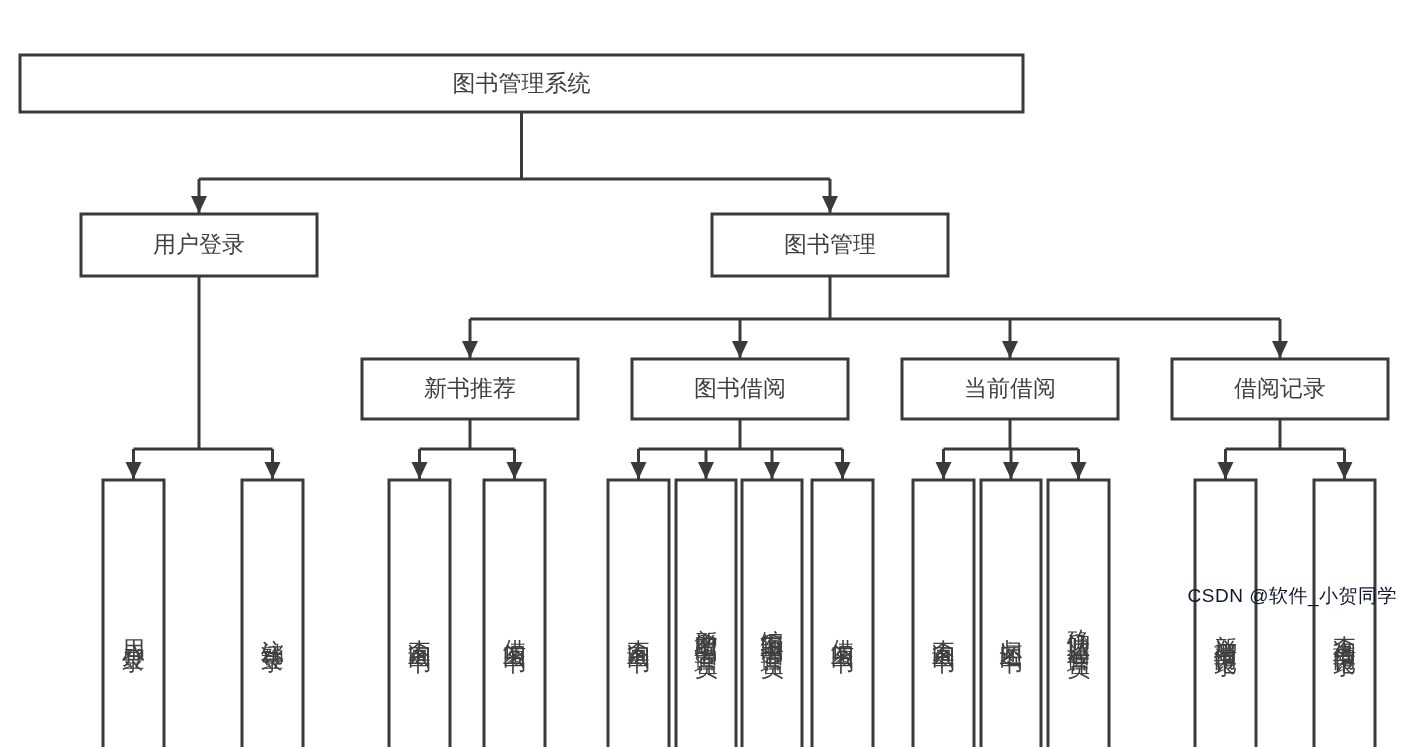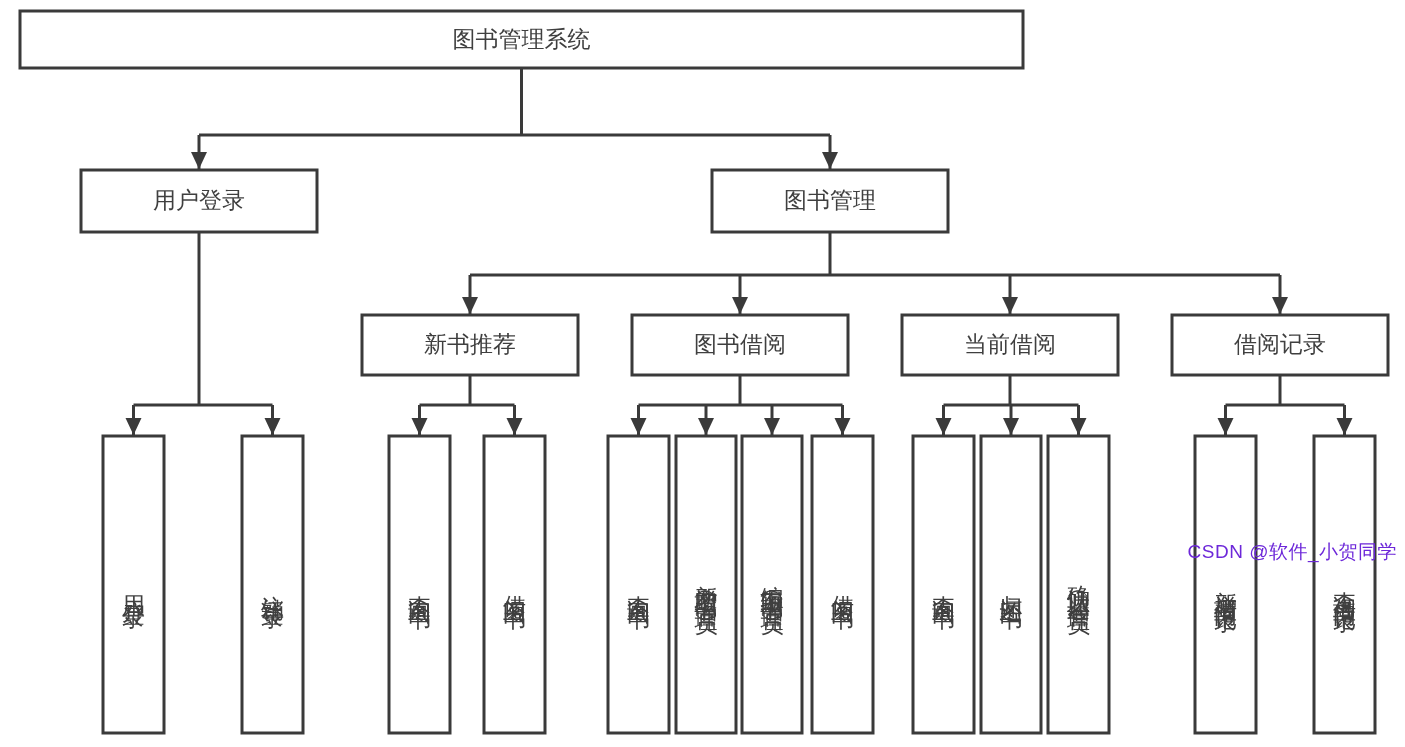--- a/index.html
+++ b/index.html
@@ -13,20 +13,21 @@
     height: 747px;
     font-family: "Liberation Sans", "DejaVu Sans", sans-serif;
     overflow: hidden;
     position: relative;
   }
   #diagram-root {
     position: relative;
     width: 1405px;
     height: 569px;
     background: #ffffff;
+    margin-top: 44px;
   }
   svg#flow-svg {
     position: absolute;
     left: 0;
     top: 0;
     width: 1405px;
     height: 747px;
     display: block;
   }
   .node-box {
@@ -50,21 +51,21 @@
     font-size: 23px;
     text-anchor: middle;
     dominant-baseline: middle;
   }
   .watermark {
     position: absolute;
     right: 8px;
     bottom: 4px;
     font-family: "Liberation Sans", "DejaVu Sans", sans-serif;
     font-size: 19px;
-    color: #6d28d9;
+    color: #0f172a;
     white-space: nowrap;
     user-select: none;
     letter-spacing: 0.5px;
     text-align: center;
   }
 </style>
 </head>
 <body>
 
 <div id="diagram-root">

